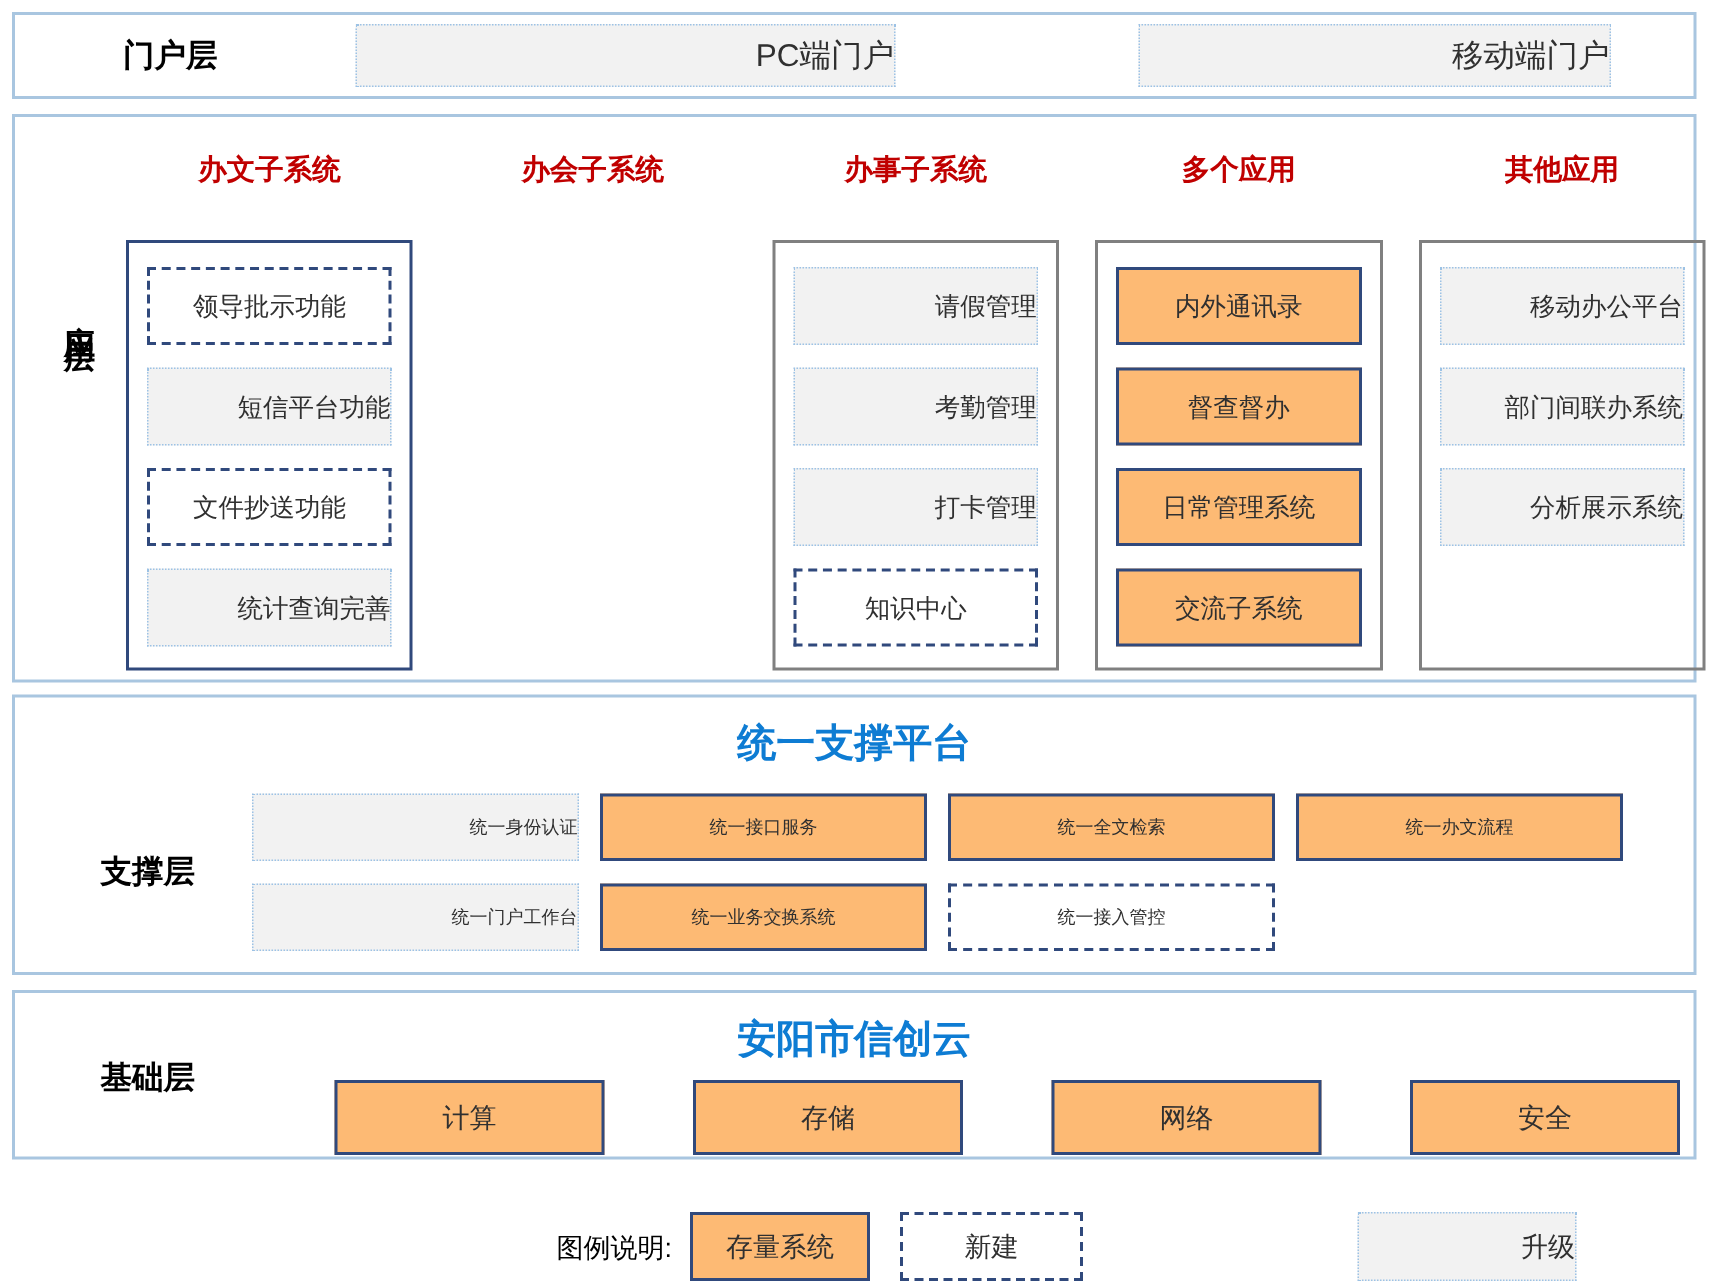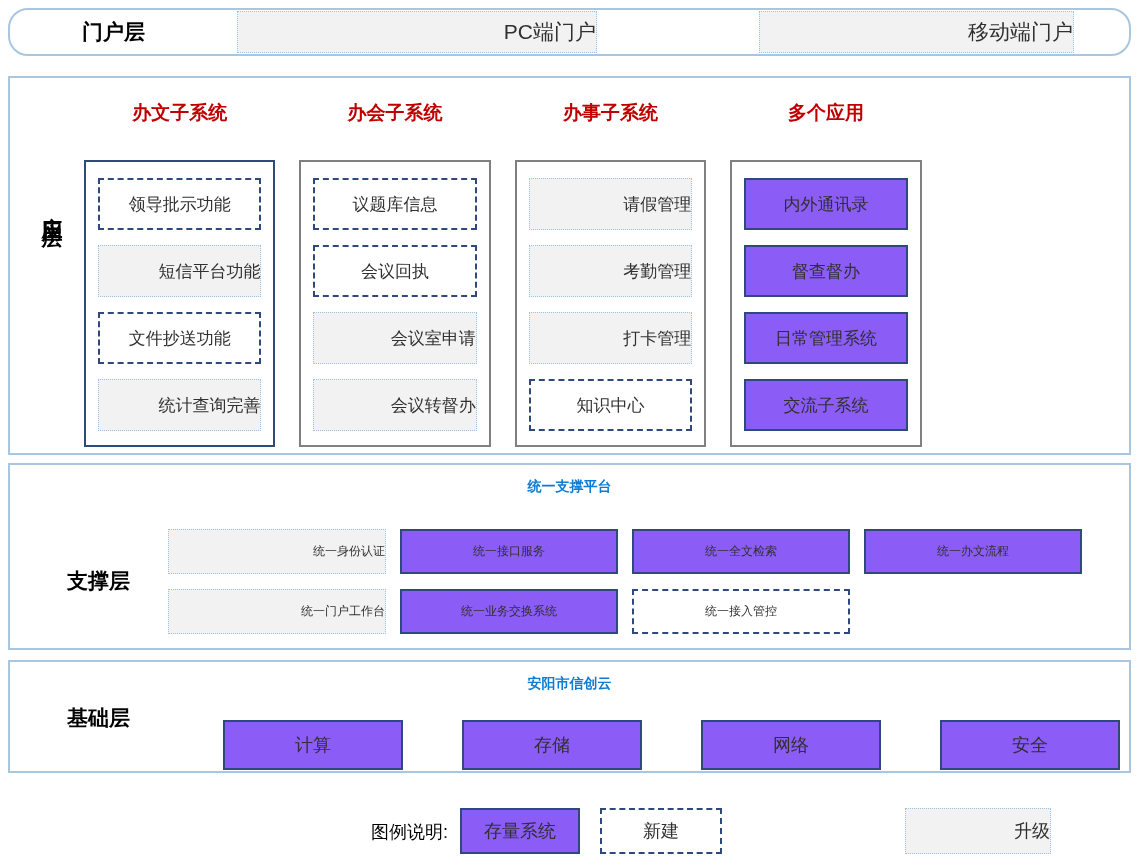--- a/index.html
+++ b/index.html
@@ -12,51 +12,51 @@
     --upg-border:#9cc2e5;
     --text:#303030;
   }
   html,body{margin:0;padding:0;}
   body{
     width:1143px;height:858px;position:relative;background:#fff;
     font-family:"Liberation Sans","DejaVu Sans",sans-serif;color:var(--text);
     overflow:hidden;
   }
   .section{position:absolute;left:8px;width:1123px;border:2px solid var(--section-border);background:#fff;box-sizing:border-box;}
-  #portal{top:8px;height:48px;border-radius:20px;}
+  #portal{top:8px;height:58px;}
   #app{top:76px;height:379px;}
   #support{top:463px;height:187px;}
   #base{top:660px;height:113px;}
   #legend{position:absolute;left:8px;top:805px;width:1123px;height:53px;}
 
   .layer-label{font-weight:bold;font-size:21px;color:#000;white-space:nowrap;}
 
   .box{display:flex;align-items:center;justify-content:center;box-sizing:border-box;text-align:center;}
-  .st-existing{background:#8b5cf6;border:2px solid var(--navy);}
+  .st-existing{background:#fdba74;border:2px solid var(--navy);}
   .st-new{background:#fff;border:2px dashed var(--navy);}
   .st-upgrade{background:var(--upg-bg);border:1px dotted var(--upg-border);justify-content:flex-end;}
 
   
   #portal .layer-label{position:absolute;left:72px;top:50%;transform:translateY(-50%);}
   .portal-box{position:absolute;top:50%;transform:translateY(-50%);height:42px;font-size:21px;}
   #portal-pc{left:227px;width:360px;}
   #portal-mobile{left:749px;width:315px;}
 
   
   #app .layer-label{position:absolute;left:28px;top:122px;writing-mode:vertical-rl;text-orientation:upright;letter-spacing:6px;}
   .columns{position:absolute;left:74px;top:22px;width:1053px;display:grid;grid-template-columns:repeat(5,1fr);column-gap:24px;}
   .col-header{color:var(--red);font-weight:bold;font-size:19px;text-align:center;height:28px;margin-bottom:12px;}
   .frame{height:287px;box-sizing:border-box;padding:16px 12px;display:flex;flex-direction:column;gap:15px;margin-top:32px;}
   .frame-navy{border:2px solid var(--navy);}
   .frame-gray{border:2px solid var(--gray-border);}
   .app-item{height:52px;flex:0 0 auto;font-size:17px;}
 
   
   #support .layer-label{position:absolute;left:57px;top:102px;}
-  .sec-title{position:absolute;left:0;right:0;top:13px;text-align:center;color:var(--blue);font-weight:bold;font-size:14px;}
+  .sec-title{position:absolute;left:0;right:0;top:13px;text-align:center;color:var(--blue);font-weight:bold;font-size:26px;}
   .support-grid{position:absolute;left:158px;top:64px;width:914px;display:grid;grid-template-columns:repeat(4,1fr);column-gap:14px;row-gap:15px;}
   .support-item{height:45px;font-size:12px;}
 
   
   #base .layer-label{position:absolute;left:57px;top:42px;}
   .base-row{position:absolute;left:165px;top:58px;width:897px;display:flex;justify-content:space-between;padding-left:48px;}
   .base-item{width:180px;height:50px;font-size:18px;}
 
   
   .legend-label{position:absolute;left:363px;top:0;height:100%;display:flex;align-items:center;font-size:18px;color:#000;}
@@ -95,34 +95,20 @@
             <span>文件抄送功能</span>
           </div>
         <div class="box st-upgrade app-item">
             <span>统计查询完善</span>
           </div>
       </div>
     </div>
 
     <div class="col">
       <div class="col-header">办会子系统</div>
-      <div class="frame frame-gray">
-        <div class="box st-new app-item">
-            <span>议题库信息</span>
-          </div>
-        <div class="box st-new app-item">
-            <span>会议回执</span>
-          </div>
-        <div class="box st-upgrade app-item">
-            <span>会议室申请</span>
-          </div>
-        <div class="box st-upgrade app-item">
-            <span>会议转督办</span>
-          </div>
-      </div>
     </div>
 
     <div class="col">
       <div class="col-header">办事子系统</div>
       <div class="frame frame-gray">
         <div class="box st-upgrade app-item">
             <span>请假管理</span>
           </div>
         <div class="box st-upgrade app-item">
             <span>考勤管理</span>
@@ -147,20 +133,34 @@
           </div>
         <div class="box st-existing app-item">
             <span>日常管理系统</span>
           </div>
         <div class="box st-existing app-item">
             <span>交流子系统</span>
           </div>
       </div>
     </div>
 
+    <div class="col">
+      <div class="col-header">其他应用</div>
+      <div class="frame frame-gray">
+        <div class="box st-upgrade app-item">
+            <span>移动办公平台</span>
+          </div>
+        <div class="box st-upgrade app-item">
+            <span>部门间联办系统</span>
+          </div>
+        <div class="box st-upgrade app-item">
+            <span>分析展示系统</span>
+          </div>
+      </div>
+    </div>
 
   </div>
 </div>
 
 <div class="section" id="support">
   <div class="layer-label">支撑层</div>
   <div class="sec-title">统一支撑平台</div>
   <div class="support-grid">
     <div class="box st-upgrade support-item">
         <span>统一身份认证</span>

